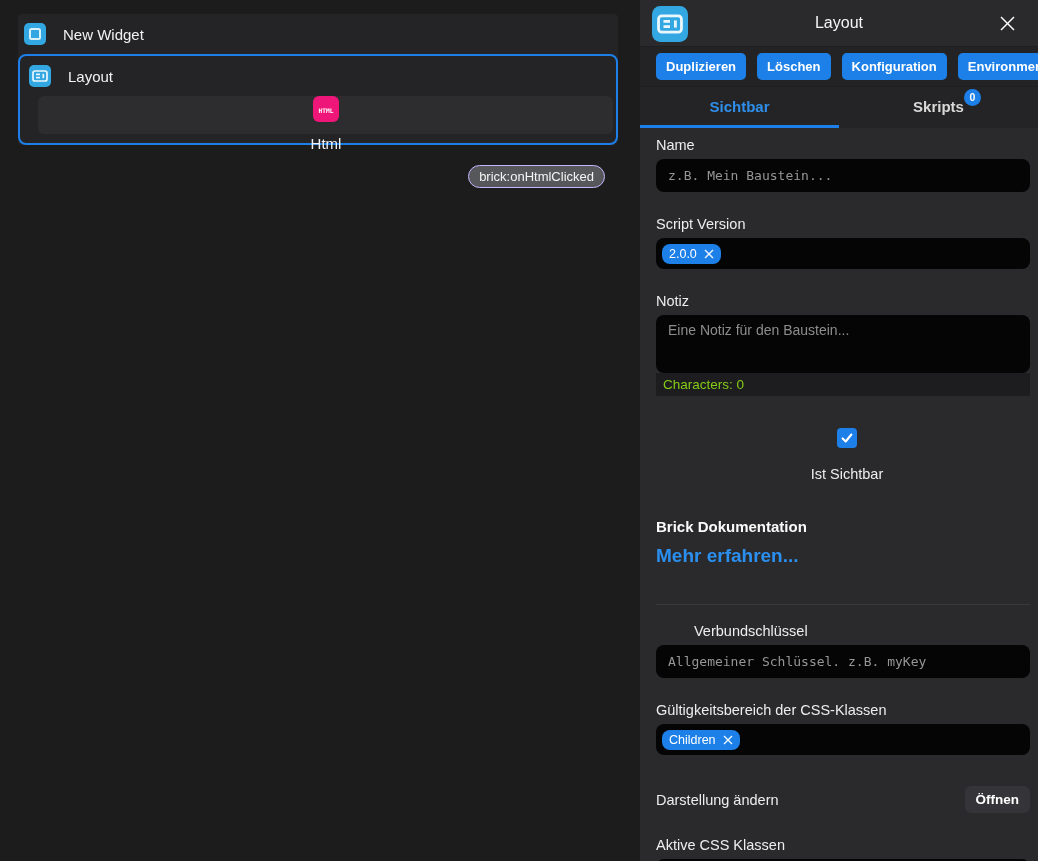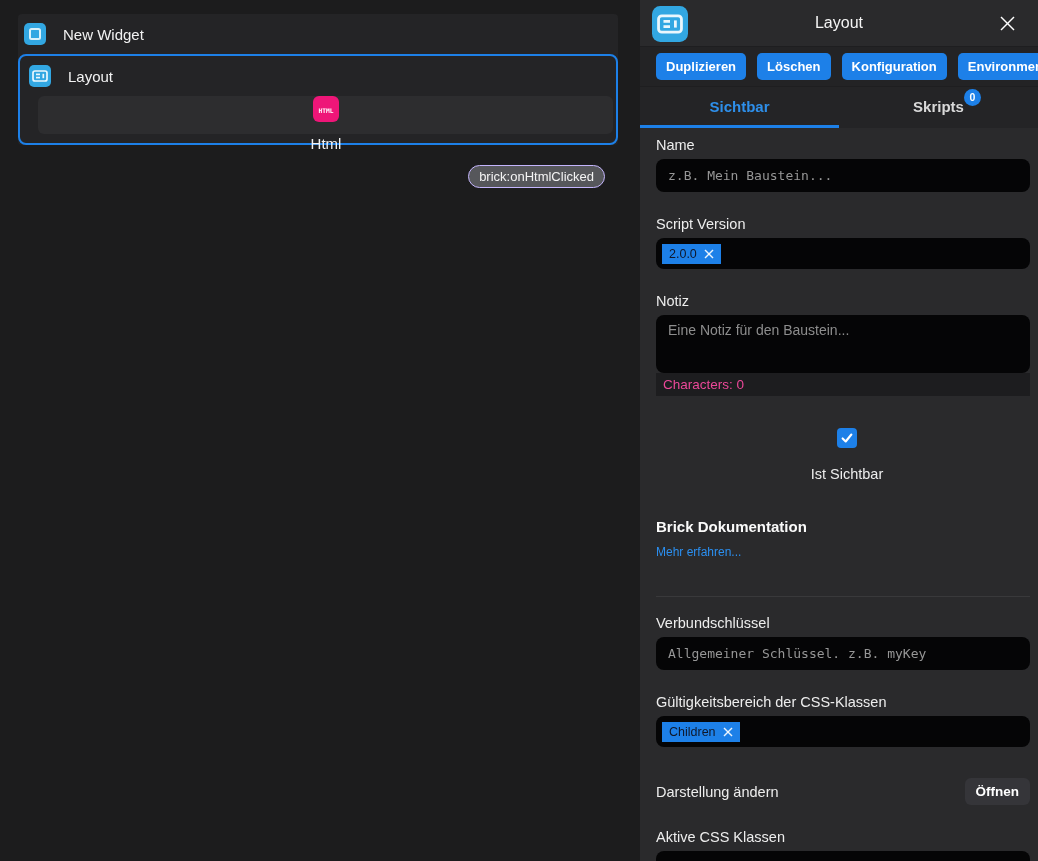--- a/index.html
+++ b/index.html
@@ -48,36 +48,36 @@
     background:var(--accent);color:#fff;font-size:10.5px;font-weight:bold;
     display:flex;align-items:center;justify-content:center;}
   .panel-content{padding:9px 8px 0 16px;position:relative;}
   .field-label{font-size:14.5px;color:#ededed;margin:24px 0 6px;}
   .field-label.first{margin-top:0;}
   .text-input{display:block;width:100%;height:33px;background:#050506;border:none;border-radius:8px;
     padding:0 12px;font-family:"DejaVu Sans Mono",monospace;font-size:13px;color:#e6e6e6;outline:none;}
   .text-input::placeholder{color:#969696;}
   .chip-input{width:100%;height:31px;background:#050506;border-radius:8px;
     display:flex;align-items:center;padding:0 6px;}
-  .chip{background:var(--accent);color:#0f172a;border-radius:0;padding:3px 7px;font-size:12.5px;
+  .chip{background:var(--accent);color:#ffffff;border-radius:8px;padding:3px 7px;font-size:12.5px;
     display:inline-flex;align-items:center;gap:7px;cursor:default;}
   .chip .x{display:inline-flex;cursor:pointer;}
   .notiz-textarea{display:block;width:100%;height:58px;background:#050506;border:none;border-radius:8px;
     padding:7px 12px;font-family:"Liberation Sans",sans-serif;font-size:14px;color:#fca5a5;resize:none;outline:none;}
   .notiz-textarea::placeholder{color:#8d8d8d;}
   .counter-bar{height:23px;background:#1d1d1f;display:flex;align-items:center;
-    padding-left:7px;font-size:13.5px;color:#ec4899;}
+    padding-left:7px;font-size:13.5px;color:#84cc16;}
   .checkbox-row{margin:32px 0 0 8px;display:flex;align-items:center;gap:18px;flex-direction:column;}
   .checkbox{width:20px;height:20px;background:var(--accent);border-radius:4px;
     display:flex;align-items:center;justify-content:center;cursor:pointer;}
   .checkbox-label{font-size:14.5px;color:#ededed;}
   .doc-heading{margin-top:36px;font-size:15px;font-weight:bold;color:#fafafa;}
-  .doc-link{margin-top:10px;font-size:12px;font-weight:400;color:#2b8ff0;cursor:pointer;width:fit-content;}
+  .doc-link{margin-top:10px;font-size:19px;font-weight:700;color:#2b8ff0;cursor:pointer;width:fit-content;}
   .divider{height:1px;background:#39393b;margin-top:37px;}
-  .field-label.after-divider{margin-top:18px;}
+  .field-label.after-divider{margin-top:18px;margin-left:38px;}
   .open-row{margin-top:31px;display:flex;align-items:center;justify-content:space-between;}
   .open-btn{background:#353539;border:none;border-radius:6px;padding:6px 11px;
     color:#fff;font-weight:bold;font-size:13.5px;font-family:"Liberation Sans",sans-serif;cursor:pointer;}
 </style>
 </head>
 <body>
 
 <div class="left-area">
   <div class="tree">
 

